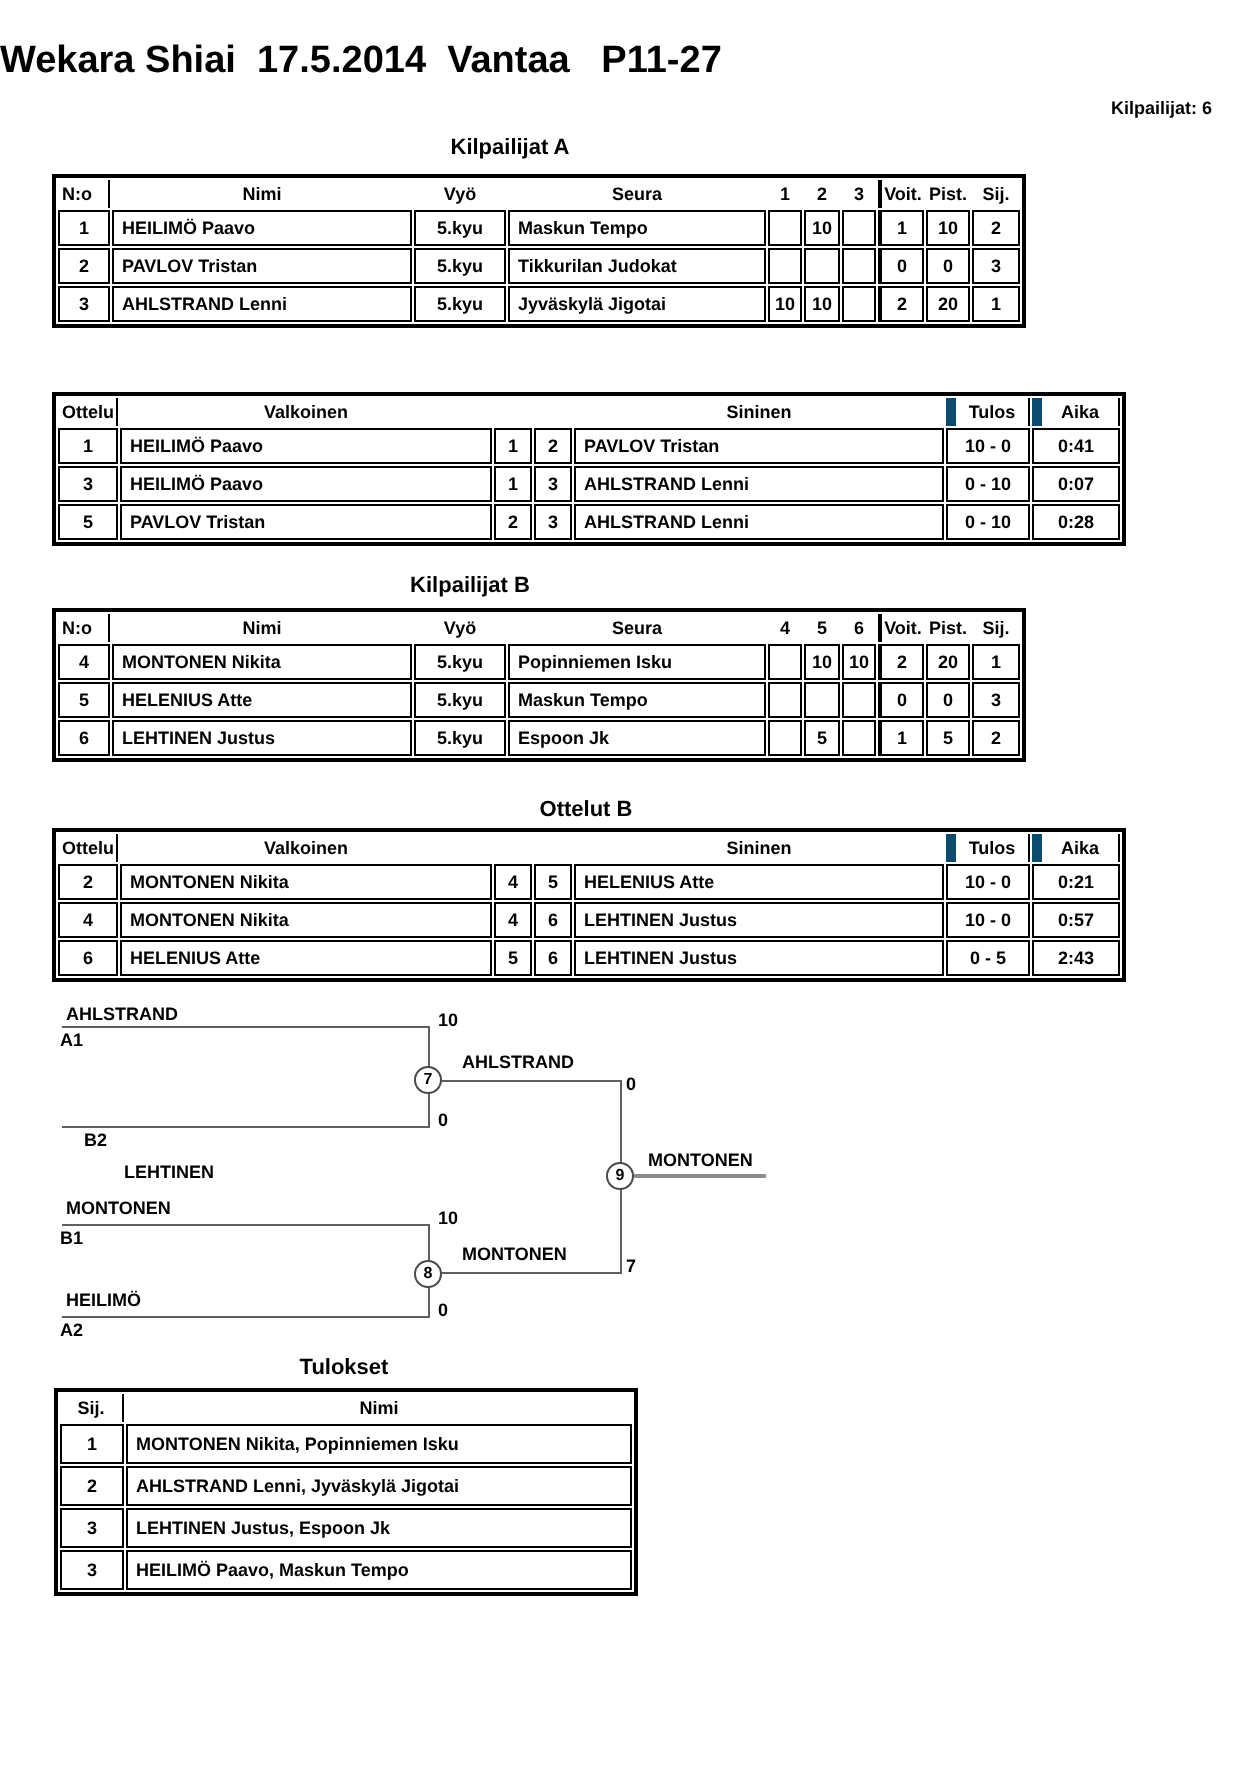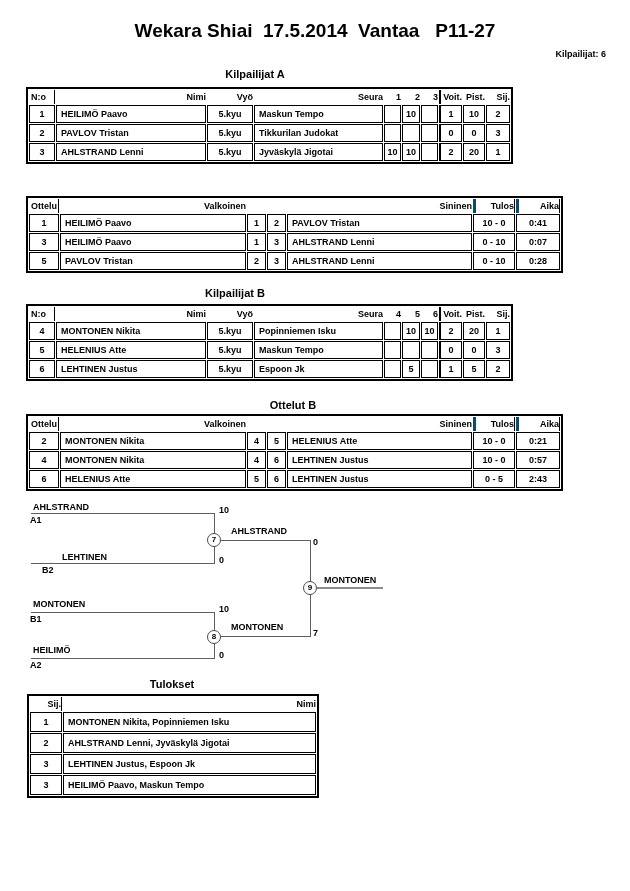--- a/index.html
+++ b/index.html
@@ -3,46 +3,46 @@
 <meta charset="utf-8">
 <style>
   html,body { margin:0; padding:0; }
   body {
     width:630px; height:891px; background:#ffffff;
     font-family:"Liberation Sans", sans-serif; color:#000;
   }
   .page { position:relative; width:630px; height:891px; overflow:hidden; background:#fff; }
 
   .title {
-    position:absolute; top:20px; left:0; width:100%; text-align:center;
+    position:absolute; top:20px; left:0; width:100%; text-align:left;
     font-size:19px; font-weight:bold; white-space:pre; letter-spacing:0px;
   }
   .count {
     position:absolute; top:49px; left:430px; width:176px; text-align:right;
     font-size:9px; font-weight:bold;
   }
   .sec-heading {
     position:absolute; transform:translateX(-50%);
     font-size:11px; font-weight:bold; white-space:nowrap;
   }
 
   .tbl { position:absolute; border:2px solid #000; background:#fff; }
   table { border-collapse:separate; border-spacing:1px; table-layout:fixed; }
   th {
     font-size:9px; font-weight:bold; padding:0; height:14px;
-    overflow:hidden; white-space:nowrap; text-align:right;
+    overflow:hidden; white-space:nowrap; text-align:center;
   }
   td {
     font-size:9px; font-weight:bold; border:1px solid #000; height:16px;
     padding:0 1px 0 4px; overflow:hidden; white-space:nowrap; text-align:left;
   }
   td.c { text-align:center; padding:0; }
   .vthick { border-left:2px solid #000 !important; }
   th.hr { border-right:1px solid #000; }
-  th.hv { border-left:3px solid #0c4a6e; border-right:1px solid #000;margin-left:16px; }
+  th.hv { border-left:5px solid #0c4a6e; border-right:1px solid #000;margin-left:16px; }
   th.left { text-align:left; padding-left:2px;margin-top:44px; }
   .res-row td { height:18px; }
 
   
   .bname, .bseed, .bscore, .bwin {
     position:absolute; font-size:9px; font-weight:bold; white-space:nowrap; line-height:9px;
   }
   .hline { position:absolute; height:1px; background:#5f5f5f; }
   .vline { position:absolute; width:1px; background:#5f5f5f; }
   .finline { position:absolute; height:2px; background:#8c8c8c; }
@@ -301,21 +301,21 @@
       </table>
   </div>
 
   <div>
 
     <div class="bname" style="left:33px; top:503px;">AHLSTRAND</div>
     <div class="hline" style="left:31px; top:513px; width:184px;"></div>
     <div class="bseed" style="left:30px; top:516px;">A1</div>
     <div class="bscore" style="left:219px; top:506px;">10</div>
 
-    <div class="bname" style="left:33px; top:553px;padding-left:29px;">LEHTINEN</div>
+    <div class="bname" style="left:33px; top:582px;padding-left:29px;">LEHTINEN</div>
     <div class="hline" style="left:31px; top:563px; width:184px;"></div>
     <div class="bseed" style="left:30px; top:566px;margin-left:12px;">B2</div>
     <div class="bscore" style="left:219px; top:556px;">0</div>
 
     <div class="bname" style="left:33px; top:600px;">MONTONEN</div>
     <div class="hline" style="left:31px; top:612px; width:184px;"></div>
     <div class="bseed" style="left:30px; top:615px;">B1</div>
     <div class="bscore" style="left:219px; top:605px;">10</div>
 
     <div class="bname" style="left:33px; top:646px;">HEILIMÖ</div>

